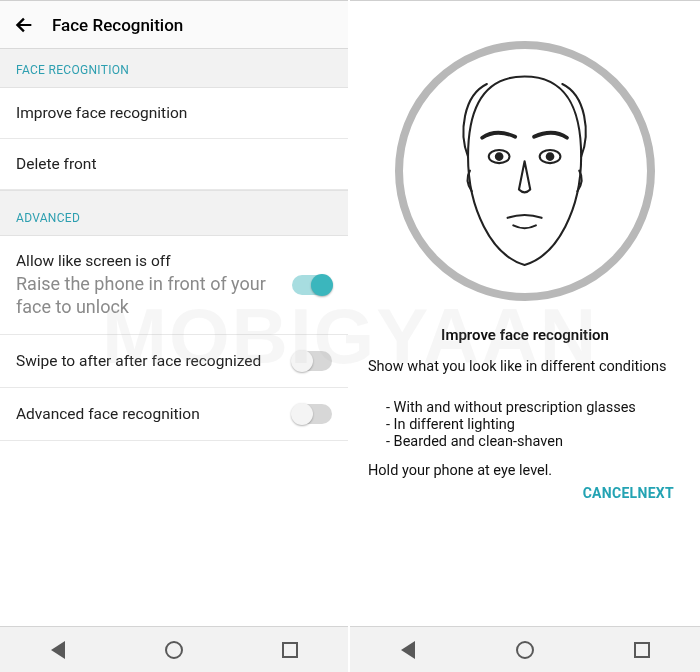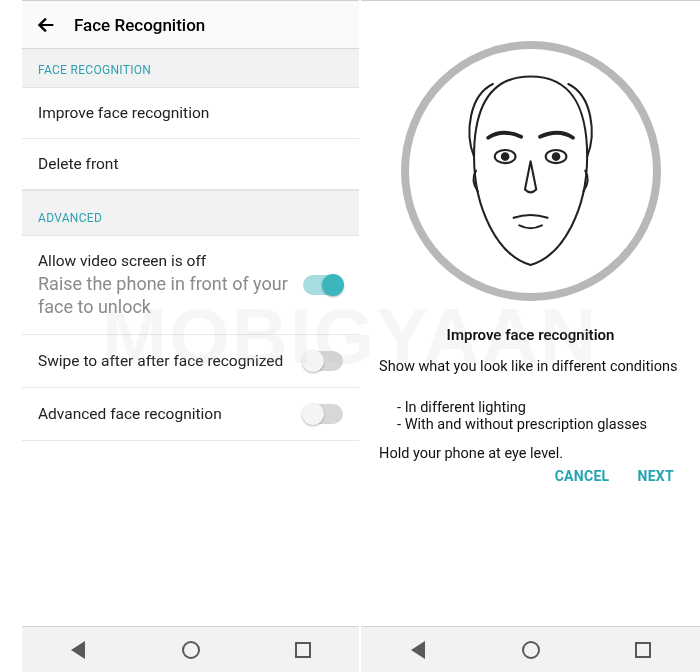--- a/index.html
+++ b/index.html
@@ -1,19 +1,19 @@
 <!DOCTYPE html>
 <html><head>
 <meta charset="utf-8">
 <style>
   * { box-sizing: border-box; margin: 0; padding: 0; }
   html, body { width: 700px; height: 672px; font-family: Roboto, Arial, sans-serif; background: #fff; overflow: hidden; }
   .screens { display: flex; width: 700px; height: 672px; }
   .screen { display: flex; flex-direction: column; position: relative; background: #fff; }
-  .screen-left { width: 350px; border-right: 2px solid #fff; margin-left: 22px; }
+  .screen-left { width: 350px; border-right: 2px solid #fff; }
   .screen-right { width: 350px; }
   .thin-rule { height: 1px; background: #cfcfcf; width: 100%; }
 
   
   .appbar { display: flex; align-items: center; height: 48px; padding: 0 10px; background: #fafafa; border-bottom: 1px solid #d9d9d9; }
   .appbar .back { width: 28px; height: 28px; display: flex; align-items: center; justify-content: center; cursor: pointer; }
   .appbar .title { font-size: 17px; font-weight: 500; color: #000; margin-left: 14px; }
 
   
   .section-header { font-size: 12px; letter-spacing: .3px; color: #2d9fb0; padding: 14px 16px 10px; background: #f2f2f2; border-bottom: 1px solid #e2e2e2; }
@@ -40,21 +40,21 @@
   .face-svg { width: 80%; height: 85%; }
 
   .imp-block { padding: 25px 18px 0 18px; font-size: 14.5px; color: #111; }
   .imp-title { text-align: center; font-weight: 600; margin-bottom: 14px; font-size: 15px; }
   .imp-sub { margin-bottom: 24px; }
   .imp-for { margin-bottom: 2px; }
   .imp-list { list-style: none; padding-left: 18px; margin-bottom: 12px; }
   .imp-list li::before { content: "- "; }
   .imp-hold { margin-bottom: 0; }
 
-  .actions { display: flex; justify-content: flex-end; gap: 28px; padding: 6px 26px 8px 0; }
+  .actions { display: flex; justify-content: flex-end; padding: 6px 26px 8px 0; }
   .actions .btn { color: #23a3b3; font-weight: 700; font-size: 14px; letter-spacing: .3px; cursor: pointer; }
 
   
   .navbar { height: 46px; background: #f2f2f2; border-top: 1px solid #d4d4d4; display: flex; align-items: center; justify-content: space-around; }
   .navbar .nicon { width: 22px; height: 22px; display: flex; align-items: center; justify-content: center; }
   .tri { width: 0; height: 0; border-top: 9px solid transparent; border-bottom: 9px solid transparent; border-right: 14px solid #595959; }
   .circ { width: 18px; height: 18px; border: 2px solid #595959; border-radius: 50%; }
   .sq { width: 16px; height: 16px; border: 2px solid #595959; }
 
   .fill { flex: 1; overflow: hidden; display: flex; flex-direction: column; }
@@ -89,21 +89,21 @@
       <div class="item">
         <div class="text">
             <div class="label">Delete front</div>
           </div>
       </div>
 
       <div class="section-header pad-top">ADVANCED</div>
 
       <div class="item">
         <div class="text">
-          <div class="label">Allow video screen is off</div>
+          <div class="label">Allow like screen is off</div>
           <div class="sub">Raise the phone in front of your face to unlock</div>
         </div>
         <div class="toggle on">
             <div class="knob"></div>
           </div>
       </div>
 
       <div class="item">
         <div class="text">
           <div class="label">Swipe to after after face recognized</div>
@@ -161,22 +161,23 @@
               <path d="M158 110 Q164 120 156 132" fill="none"></path>
             </g>
           </svg>
         </div>
       </div>
 
       <div class="imp-block">
         <div class="imp-title">Improve face recognition</div>
         <div class="imp-sub">Show what you look like in different conditions</div>
         <ul class="imp-list">
+          <li>With and without prescription glasses</li>
           <li>In different lighting</li>
-          <li>With and without prescription glasses</li>
+          <li>Bearded and clean-shaven</li>
         </ul>
         <div class="imp-hold">Hold your phone at eye level.</div>
       </div>
 
       <div class="actions">
         <div class="btn">CANCEL</div>
         <div class="btn">NEXT</div>
       </div>
     </div>
 

